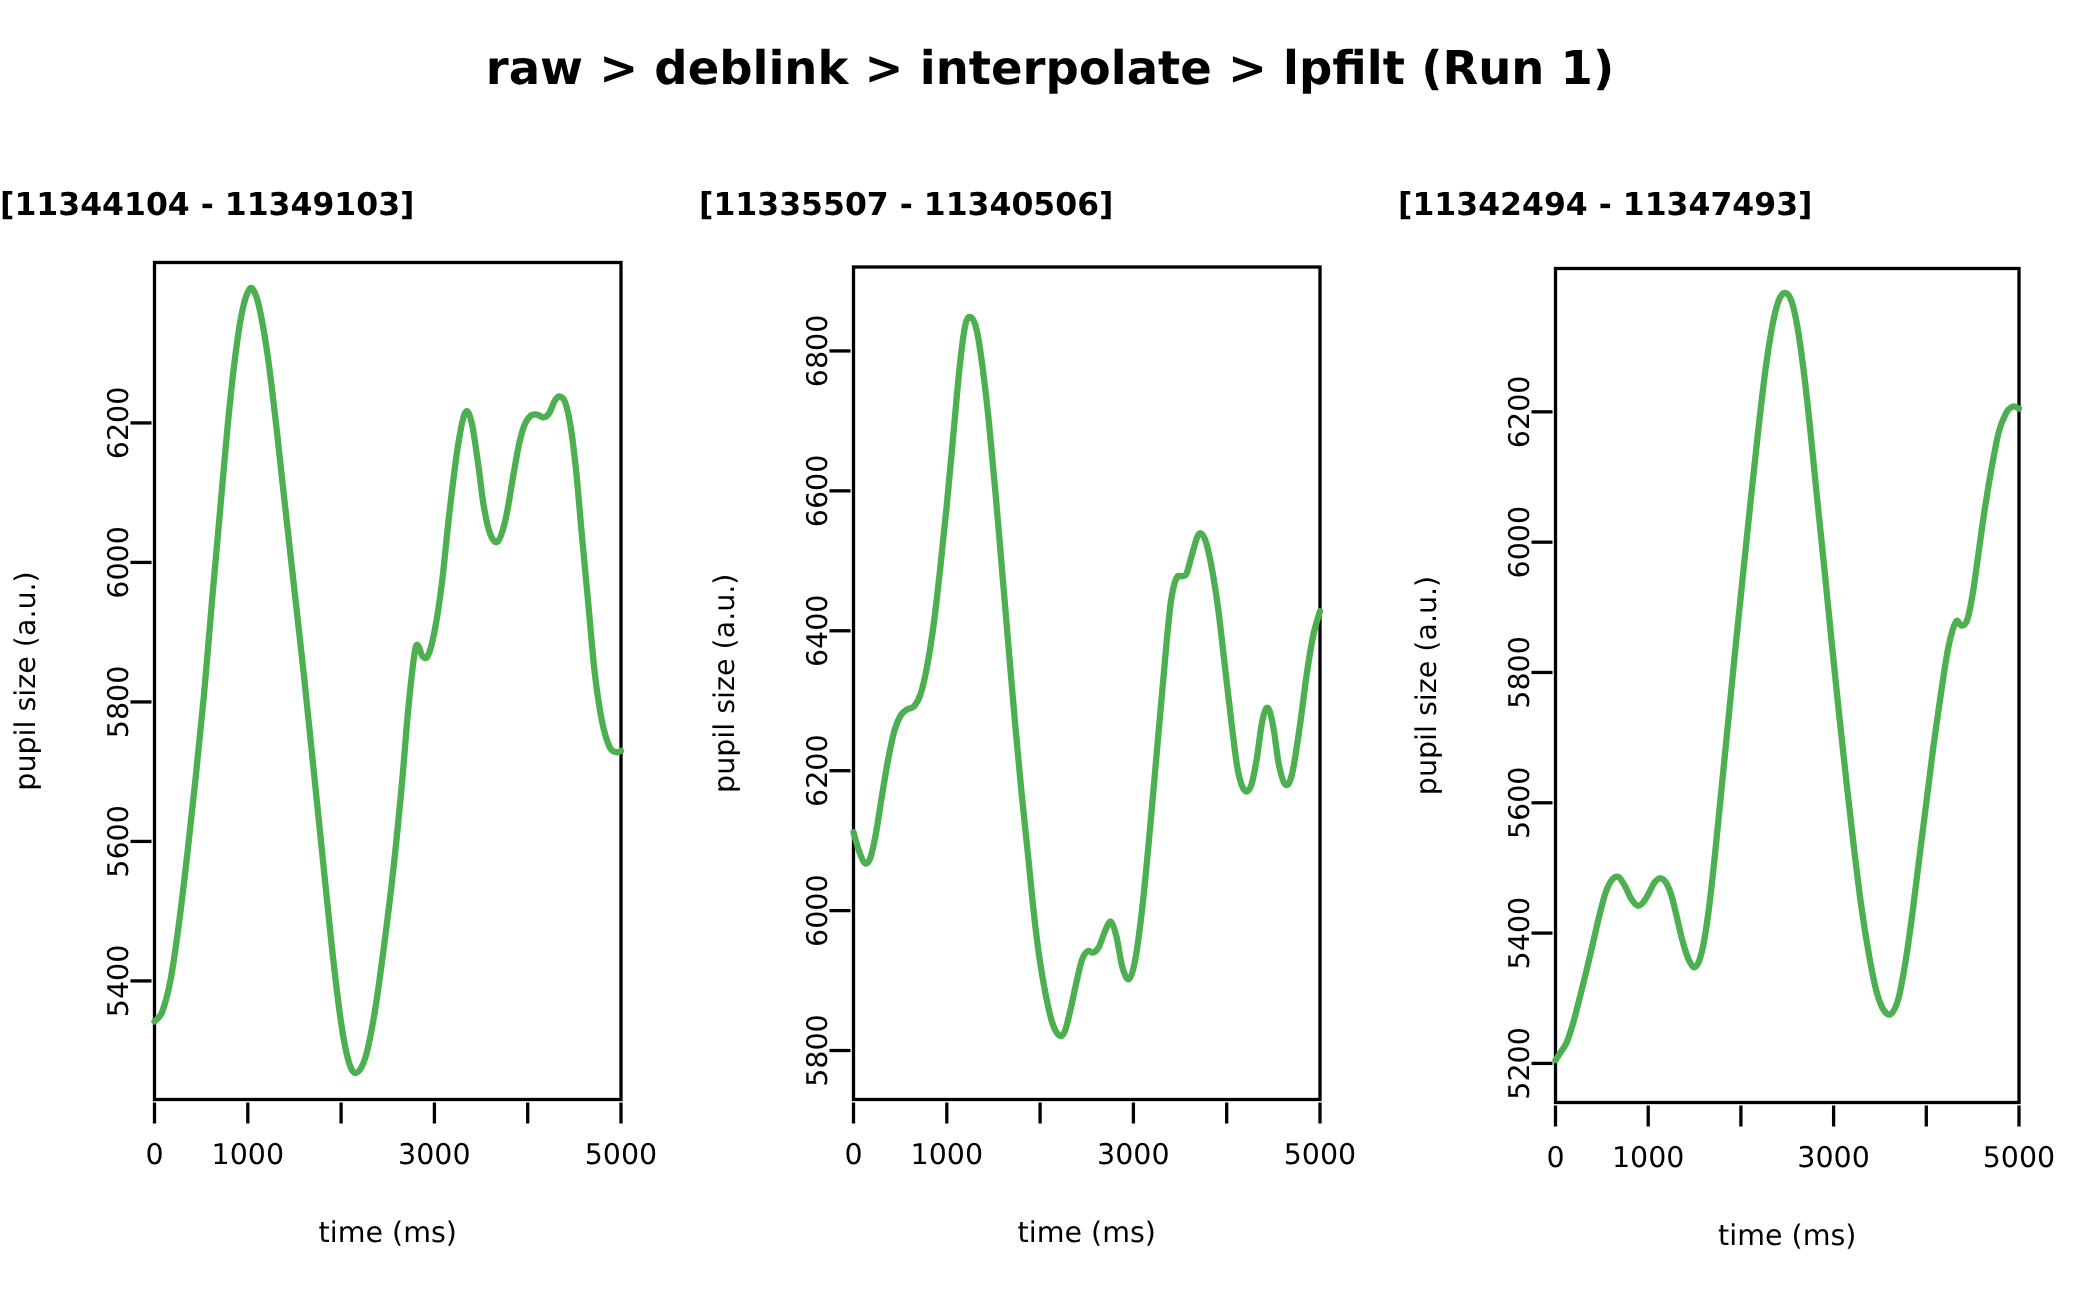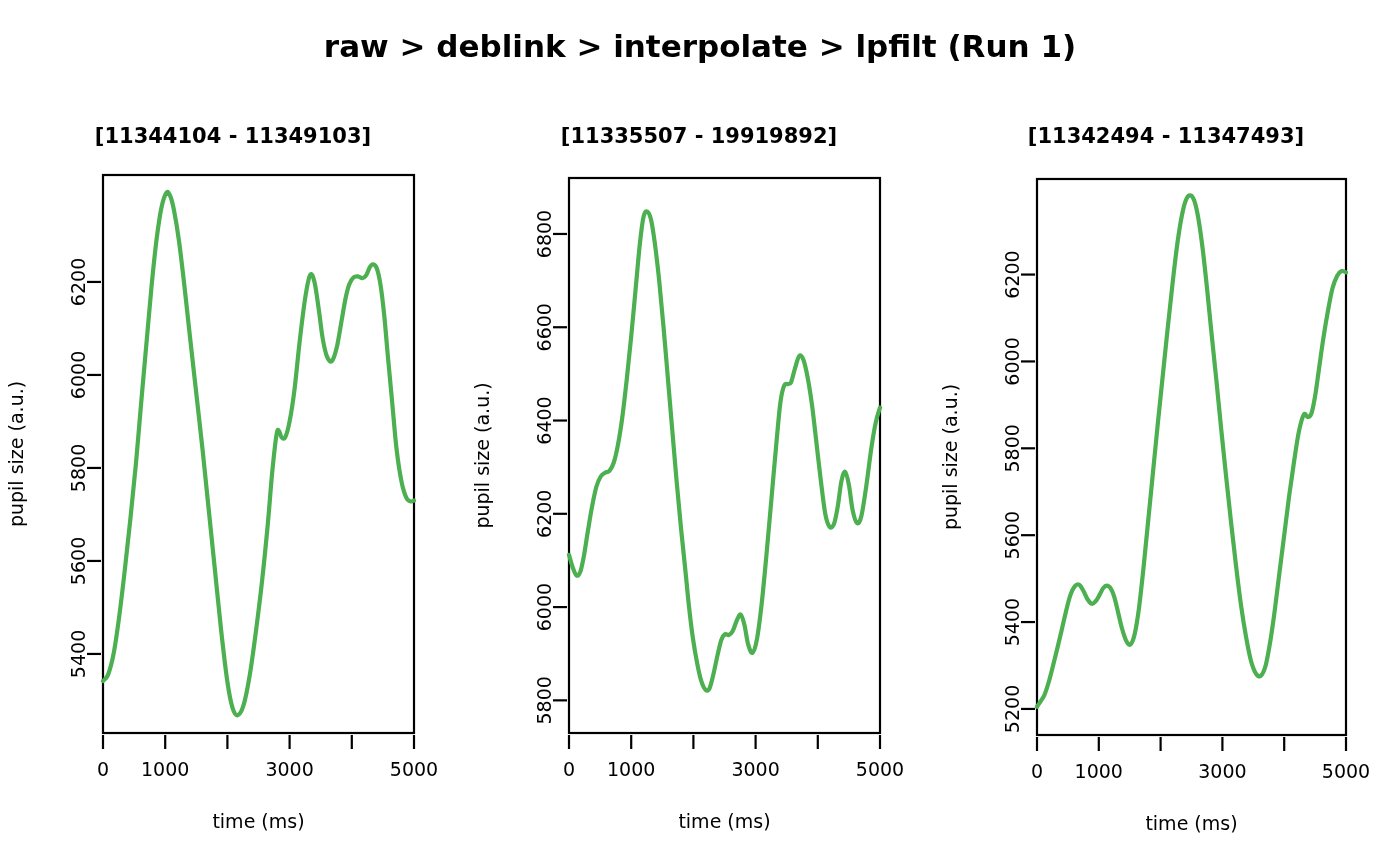--- a/index.html
+++ b/index.html
@@ -35,21 +35,21 @@
   }
   .panel {
     position: absolute;
     top: 0;
     height: 866px;
   }
   .panel-title {
     position: absolute;
     top: 124px;
     width: 100%;
-    text-align: center;
+    text-align: left;
     font-size: 21px;
     font-weight: bold;
     font-family: "DejaVu Sans", sans-serif;
   }
   .plot-svg {
     position: absolute;
     left: 0;
     top: 0;
     width: 100%;
     height: 866px;
@@ -113,21 +113,21 @@
         <text x="79" y="374.95" class="tick-label" text-anchor="middle" transform="rotate(-90 79 374.95)" dy="0.34em">6000</text>
         <line x1="87" y1="281.95" x2="101" y2="281.95" class="tick"></line>
         <text x="79" y="281.95" class="tick-label" text-anchor="middle" transform="rotate(-90 79 281.95)" dy="0.34em">6200</text>
         <text x="23" y="454" class="axis-title" text-anchor="middle" transform="rotate(-90 23 454)">pupil size (a.u.)</text>
         <text x="258.5" y="828" class="axis-title" text-anchor="middle">time (ms)</text>
         <path d="M 103.00 680.92 C 103.83 679.91, 106.21 679.37, 107.98 674.88 C 109.74 670.38, 111.71 663.64, 113.57 653.95 C 115.44 644.26, 117.31 630.70, 119.17 616.75 C 121.04 602.80, 122.90 586.52, 124.77 570.25 C 126.64 553.98, 128.50 536.93, 130.37 519.10 C 132.23 501.28, 134.10 483.45, 135.97 463.30 C 137.83 443.15, 139.80 418.35, 141.56 398.20 C 143.33 378.05, 144.88 361.00, 146.54 342.40 C 148.20 323.80, 149.86 303.65, 151.52 286.60 C 153.17 269.55, 154.83 253.28, 156.49 240.10 C 158.15 226.93, 159.81 215.45, 161.47 207.55 C 163.13 199.64, 164.99 194.61, 166.44 192.67 C 167.90 190.73, 168.93 193.06, 170.18 195.92 C 171.42 198.79, 172.46 202.51, 173.91 209.88 C 175.36 217.24, 177.12 227.31, 178.88 240.10 C 180.65 252.89, 182.62 270.32, 184.48 286.60 C 186.35 302.87, 188.11 319.93, 190.08 337.75 C 192.05 355.57, 194.23 374.95, 196.30 393.55 C 198.37 412.15, 200.45 429.98, 202.52 449.35 C 204.59 468.73, 206.67 489.65, 208.74 509.80 C 210.81 529.95, 212.89 550.10, 214.96 570.25 C 217.03 590.40, 219.11 612.10, 221.18 630.70 C 223.25 649.30, 225.53 669.06, 227.40 681.85 C 229.27 694.64, 230.72 701.84, 232.38 707.42 C 234.03 713.00, 235.49 715.72, 237.35 715.33 C 239.22 714.94, 241.50 711.84, 243.57 705.10 C 245.65 698.36, 247.72 687.27, 249.79 674.88 C 251.87 662.48, 253.94 646.59, 256.01 630.70 C 258.09 614.81, 260.26 597.38, 262.23 579.55 C 264.20 561.72, 266.17 541.58, 267.83 523.75 C 269.49 505.93, 270.73 487.48, 272.18 472.60 C 273.64 457.72, 275.40 441.44, 276.54 434.47 C 277.68 427.49, 278.20 430.28, 279.03 430.75 C 279.86 431.22, 280.48 436.18, 281.51 437.26 C 282.55 438.34, 283.90 439.89, 285.25 437.26 C 286.59 434.63, 288.05 429.51, 289.60 421.45 C 291.16 413.39, 292.92 402.07, 294.58 388.90 C 296.23 375.72, 297.79 357.51, 299.55 342.40 C 301.31 327.29, 303.39 309.46, 305.15 298.23 C 306.91 286.99, 308.57 277.69, 310.13 274.98 C 311.68 272.26, 313.03 276.14, 314.48 281.95 C 315.93 287.76, 317.49 300.55, 318.83 309.85 C 320.18 319.15, 321.22 330.00, 322.57 337.75 C 323.91 345.50, 325.36 352.47, 326.92 356.35 C 328.47 360.22, 330.24 362.55, 331.90 361.00 C 333.55 359.45, 335.21 354.03, 336.87 347.05 C 338.53 340.07, 340.40 327.29, 341.85 319.15 C 343.30 311.01, 344.34 304.04, 345.58 298.23 C 346.82 292.41, 347.96 287.76, 349.31 284.27 C 350.66 280.79, 352.21 278.62, 353.67 277.30 C 355.12 275.98, 356.57 276.22, 358.02 276.37 C 359.47 276.52, 361.03 278.38, 362.37 278.23 C 363.72 278.08, 364.86 277.30, 366.11 275.44 C 367.35 273.58, 368.70 268.93, 369.84 267.07 C 370.98 265.21, 371.81 264.13, 372.95 264.28 C 374.09 264.44, 375.44 264.67, 376.68 268.00 C 377.92 271.33, 379.17 276.52, 380.41 284.27 C 381.66 292.02, 382.90 302.49, 384.14 314.50 C 385.39 326.51, 386.53 341.62, 387.88 356.35 C 389.22 371.07, 390.78 387.35, 392.23 402.85 C 393.68 418.35, 395.03 436.18, 396.58 449.35 C 398.14 462.53, 399.90 473.76, 401.56 481.90 C 403.22 490.04, 404.98 494.92, 406.54 498.18 C 408.09 501.43, 409.65 501.04, 410.89 501.43 C 412.13 501.82, 413.48 500.65, 414.00 500.50" class="dataline" stroke="#4caf50"></path>
       </svg>
   </div>
 
   <div class="panel" id="panel-1" style="left:466px; width:466px;">
-    <div class="panel-title">[11335507 - 19919892]</div>
+    <div class="panel-title">[11335507 - 11340506]</div>
     <svg class="plot-svg" id="svg-1" viewBox="0 0 466 866" preserveAspectRatio="none">
         <rect x="103" y="178" width="311" height="555" class="axis-box"></rect>
         <line x1="103" y1="735" x2="103" y2="749" class="tick"></line>
         <text x="103" y="776" class="tick-label" text-anchor="middle">0</text>
         <line x1="165.2" y1="735" x2="165.2" y2="749" class="tick"></line>
         <text x="165.2" y="776" class="tick-label" text-anchor="middle">1000</text>
         <line x1="227.4" y1="735" x2="227.4" y2="749" class="tick"></line>
         <line x1="289.6" y1="735" x2="289.6" y2="749" class="tick"></line>
         <text x="289.6" y="776" class="tick-label" text-anchor="middle">3000</text>
         <line x1="351.8" y1="735" x2="351.8" y2="749" class="tick"></line>

